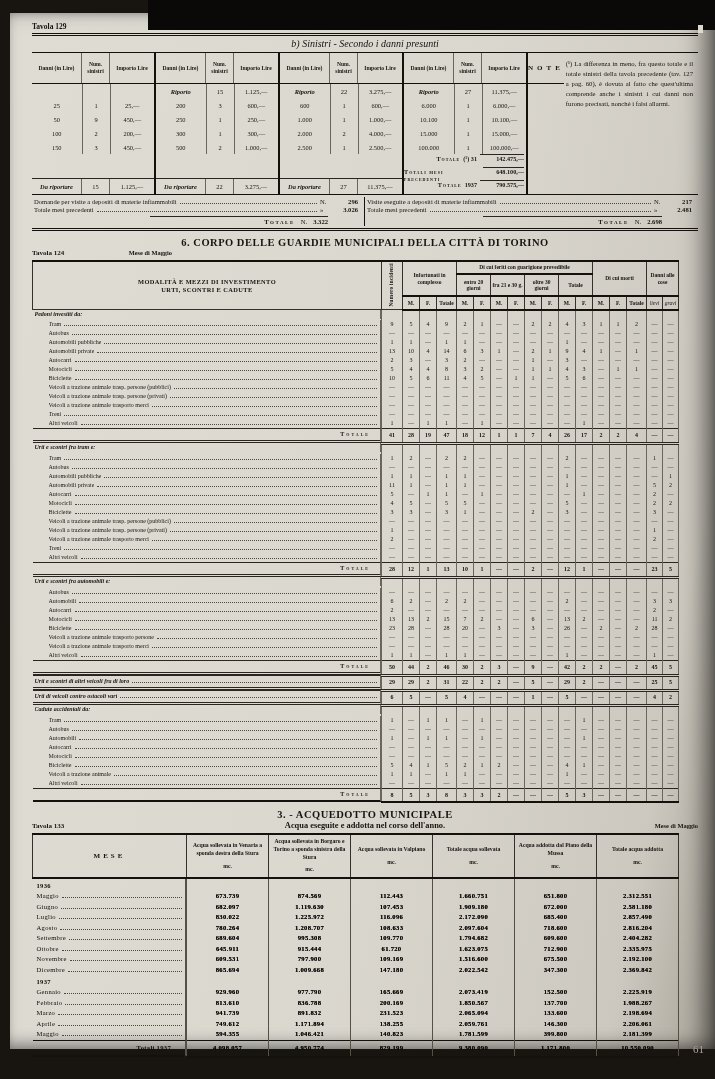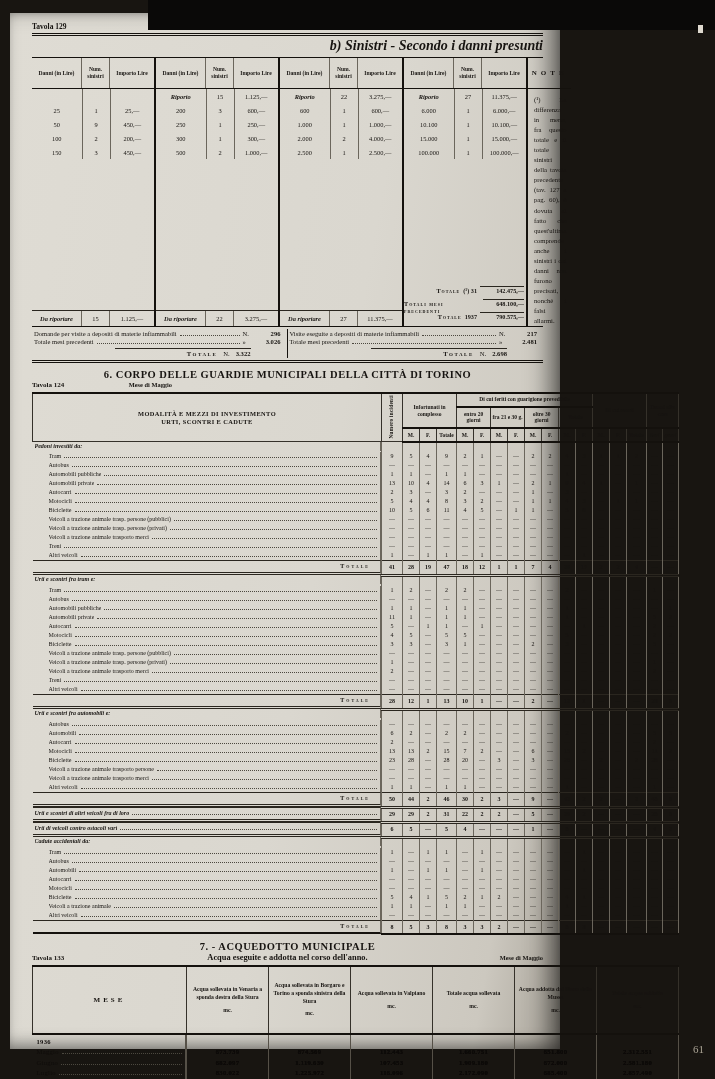--- a/index.html
+++ b/index.html
@@ -1,50 +1,50 @@
 <!DOCTYPE html>
 <html><head>
 <meta charset="utf-8">
 <style>
   html,body{margin:0;padding:0}
   body{width:715px;height:1079px;background:#181511;position:relative;overflow:hidden;
        font-family:"Liberation Serif","DejaVu Serif",serif;color:#171411}
   .topband{position:absolute;left:148px;top:0;width:567px;height:30px;background:#0a0908;z-index:5}
   .speck{position:absolute;left:698px;top:25px;width:5px;height:8px;background:#ded9cf;z-index:6}
   .pagenum{position:absolute;right:11px;bottom:24px;color:#a9a294;font-weight:normal;font-size:11px;z-index:6}
-  .sheet{position:absolute;left:10px;top:13px;width:550px;height:1036px;z-index:1;
+  .sheet{position:absolute;left:10px;top:13px;width:705px;height:1036px;z-index:1;
          background:linear-gradient(100deg,#dfdcd4 0%,#dad7cf 55%,#ccc8bf 88%,#a8a399 100%);
          box-shadow:inset -18px 0 24px -8px rgba(0,0,0,.55), inset 0 -10px 16px -6px rgba(0,0,0,.35), inset 0 4px 8px -4px rgba(0,0,0,.25)}
   .content{padding:7px 17px 0 22px}
   .tavl{font-size:7.5px;font-weight:bold;margin:2px 0 2px}
   .leader{flex:1 1 auto;margin:0 3px 2px 3px;border-bottom:1px dotted #4c483f;min-width:6px}
 
   
   .t1wrap{border-top:3px double #14110d;border-bottom:1px solid #14110d}
-  .t1title{text-align:right;font-weight:bold;font-style:italic;font-size:14px;padding:2px 0 3px;border-bottom:1px solid #14110d}
+  .t1title{text-align:center;font-weight:normal;font-style:italic;font-size:10px;padding:2px 0 3px;border-bottom:1px solid #14110d}
   .t1grid{display:grid;grid-template-columns:124px 124px 124px 124px 1fr}
   .t1g{border-right:2px solid #14110d;display:flex;flex-direction:column}
   .t1head{display:grid;grid-template-columns:50px 28px 1fr;border-bottom:1px solid #14110d;height:30px;
           font-size:5.6px;text-align:center;align-items:center;font-weight:bold}
   .t1head>span{padding:0 1px;line-height:1.2}
   .t1head>span:nth-child(-n+2){border-right:1px solid #6b665c;height:100%;display:flex;align-items:center;justify-content:center}
   .t1tbl{width:100%;border-collapse:collapse;font-size:6.4px}
   .t1tbl td{height:14px;text-align:center;padding:0 1px}
   .t1tbl td:nth-child(-n+2){border-right:1px solid #6b665c}
   .t1tbl td.tx{font-style:italic;font-weight:bold}
   .t1foot{display:grid;grid-template-columns:50px 28px 1fr;border-top:1px solid #2a2archive620;border-top:1px solid #2a261f;
           font-size:6.4px;align-items:center;height:15px;text-align:center;margin-top:auto}
   .t1foot>span:nth-child(-n+2){border-right:1px solid #6b665c;height:100%;display:flex;align-items:center;justify-content:center}
   .t1foot .tx{font-style:italic;font-weight:bold}
   .t1totals{margin-top:auto;font-size:6.2px;padding:0 2px 1px 0}
   .t1totals .ln{display:flex;justify-content:flex-end;align-items:baseline;height:13px;gap:3px}
   .t1totals .tl{font-variant:small-caps;letter-spacing:1px;font-weight:bold}
   .t1totals .tn{font-weight:bold}
   .t1totals .tvv{width:44px;text-align:right;border-top:1px solid #2a261f;font-weight:bold}
-  .t1note{padding:0 2px;display:flex;flex-direction:column}
+  .t1note{padding:0 2px;display:flex;flex-direction:row}
   .t1nh{text-align:center;font-weight:bold;letter-spacing:4px;font-size:7px;border-bottom:1px solid #14110d;height:30px;
         display:flex;align-items:center;justify-content:center;margin:0 -2px}
   .t1nb{font-size:6.7px;line-height:1.5;text-align:justify;padding:6px 3px 0 4px}
 
   
   .sfoot{display:grid;grid-template-columns:1fr 1fr;border-bottom:3px double #14110d;font-size:6.6px;padding:2px 0 2px}
   .sf{padding:1px 6px 1px 2px}
   .sf:first-child{border-right:1px solid #14110d}
   .sfl{display:flex;align-items:baseline}
   .sfl .mk{width:12px;text-align:left}
@@ -76,21 +76,21 @@
   .t2 tr.r-s td.lbl .lt{font-style:italic}
   .t2 tr.r-s td{border-top:1px solid #2a261f;border-bottom:3px double #2a261f;height:11px;line-height:11px;font-weight:bold}
   .t2 tr.r-t td{border-top:1px solid #2a261f;border-bottom:3px double #2a261f;font-weight:bold;height:11px;line-height:11px}
   .t2 tr.r-t td.lbl{justify-content:flex-end;padding-right:10px}
   .t2 tr.r-t td.lbl .lt{font-variant:small-caps;letter-spacing:2px}
   .t2 tbody tr:last-child td{border-bottom:2px solid #14110d}
 
   
   .t3{width:646px;border-collapse:collapse;table-layout:fixed;font-size:6.6px;margin-bottom:4px}
   .t3 thead th{border:1px solid #35312a;border-top:2px solid #14110d;border-bottom:2px solid #14110d;
-               padding:15px 3px;font-weight:bold;font-size:5.7px;line-height:1.35;vertical-align:middle;text-align:center}
+               padding:3px 3px;font-weight:bold;font-size:5.7px;line-height:1.35;vertical-align:middle;text-align:center}
   .t3 thead th.mese{font-size:7px;letter-spacing:3px}
   .t3 .mc{display:block;margin-top:5px;font-weight:bold;font-size:5.7px}
   .t3 tbody td{border-left:1px solid #555047;border-right:1px solid #555047;text-align:center;font-weight:bold;
                height:10.5px;line-height:10.5px;padding:0;letter-spacing:.3px;color:#0f0c0a;text-shadow:0 0 .6px rgba(0,0,0,.85)}
   .t3 tbody td.lbl{border-left:none;text-align:left;display:flex;align-items:baseline;padding-left:4px;text-shadow:none;font-weight:normal}
   .t3 tbody td.lbl .lt{white-space:nowrap}
   .t3 tr.r-y td{height:12px;line-height:14px}
   .t3 tr.r-y td.lbl .lt{font-weight:bold}
   .t3 tr.r-tt td{border-top:1px solid #14110d;border-bottom:2px solid #14110d;height:14px;line-height:14px}
   .t3 tr.r-tt td.lbl{justify-content:flex-end;padding-right:14px}
@@ -1619,21 +1619,21 @@
             <td>3</td>
             <td>—</td>
             <td>—</td>
             <td>—</td>
             <td>—</td>
             <td>—</td>
           </tr>
         </tbody>
     </table>
 
-    <div class="sec">7. - ACQUEDOTTO MUNICIPALE</div>
+    <div class="sec">3. - ACQUEDOTTO MUNICIPALE</div>
     <div class="capline">
       <span class="tv">Tavola 133</span>
       <span class="cap">Acqua eseguite e addotta nel corso dell'anno.</span>
       <span class="mese">Mese di Maggio</span>
     </div>
 
     <table class="t3">
       <colgroup>
         <col style="width:154px">
           <col style="width:82px">

